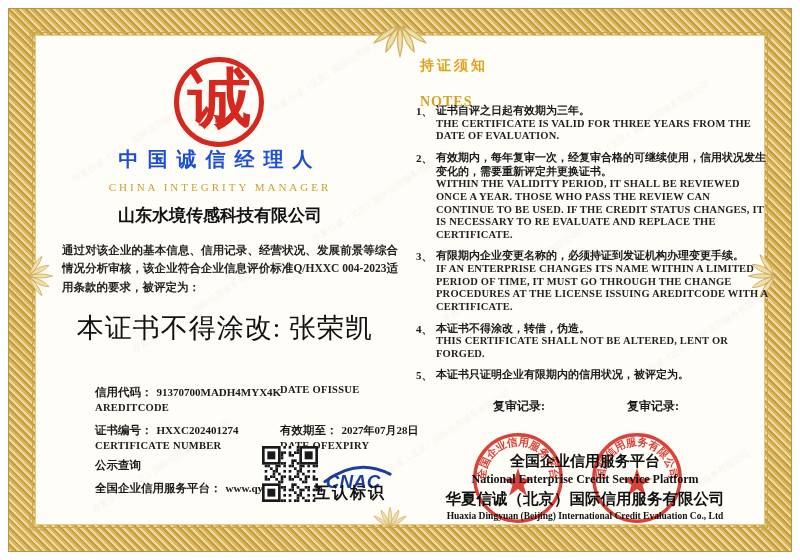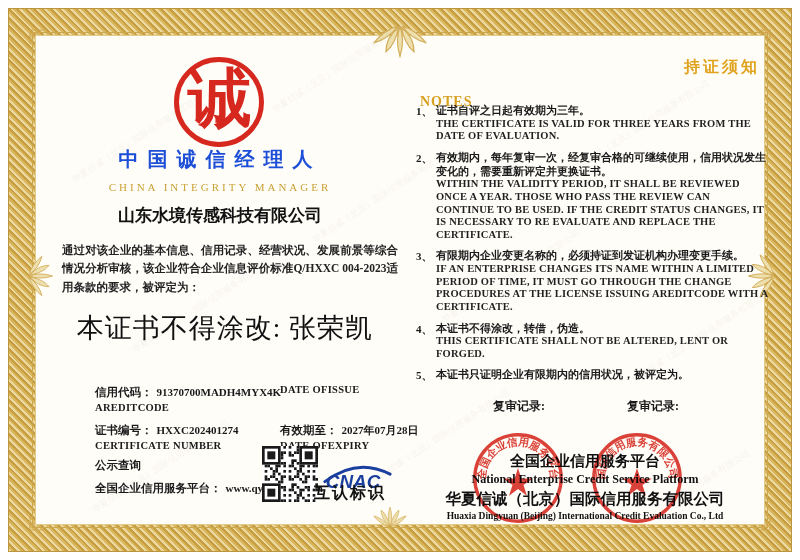--- a/index.html
+++ b/index.html
@@ -58,22 +58,22 @@
   .g5 { left:280px; top:382px; }
   .g6 { left:280px; top:420px; }
 
   .qr { position:absolute; left:262px; top:446px; width:56px; height:56px; }
   .cnac { position:absolute; left:318px; top:459px; width:78px; height:34px; }
   .cnac-caption { position:absolute; left:314px; top:483px; width:90px; color:#111;
                   font-size:16px; font-weight:700; letter-spacing:2px;
                   font-family:"Liberation Serif",serif; }
 
   
-  .notes-title { position:absolute; left:420px; top:57px; width:340px; text-align:right;
-                 color:#e0a31e; font-size:16px; font-weight:700; letter-spacing:3px; }
+  .notes-title { position:absolute; left:420px; top:57px; width:340px; text-align:left;
+                 color:#e0a31e; font-size:14px; font-weight:700; letter-spacing:3px; }
   .notes-sub { position:absolute; left:420px; top:85px; width:340px; 
                color:#d8a01f; font-size:14px; font-weight:700; letter-spacing:1px;
                font-family:"Liberation Serif",serif;margin-top:9px; }
   .notes { position:absolute; left:416px; top:104px; width:352px; }
   .note { display:flex; margin-bottom:8px; }
   .note-num { width:20px; flex:none; font-size:11px; font-weight:700; color:#1a1a1a;
               font-family:"Liberation Serif",serif; }
   .note-zh { font-size:11px; font-weight:700; color:#1a1a1a; line-height:1.25;
              font-family:"Liberation Serif",serif; }
   .note-en { font-size:10.5px; font-weight:700; color:#1f1f1f; line-height:1.2;

